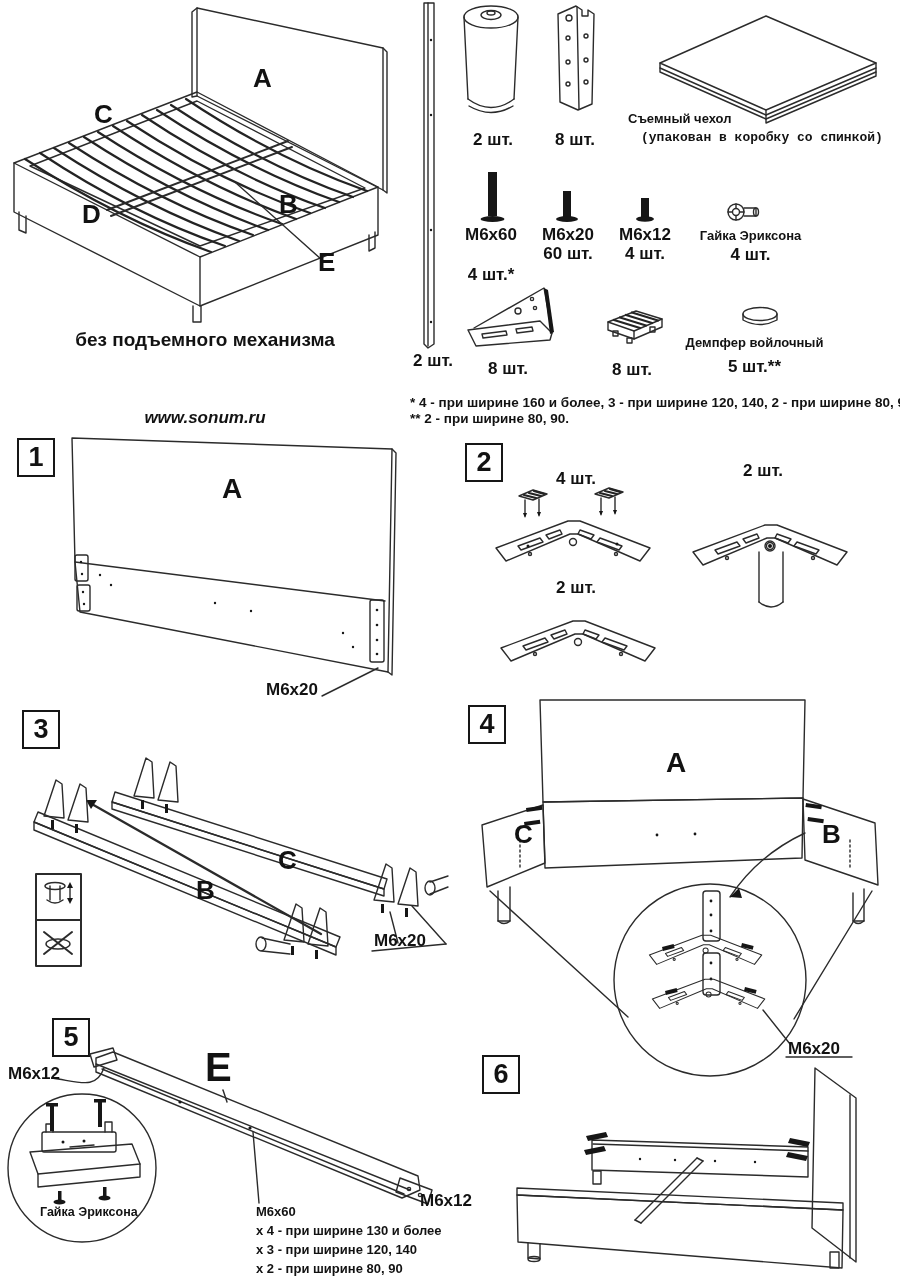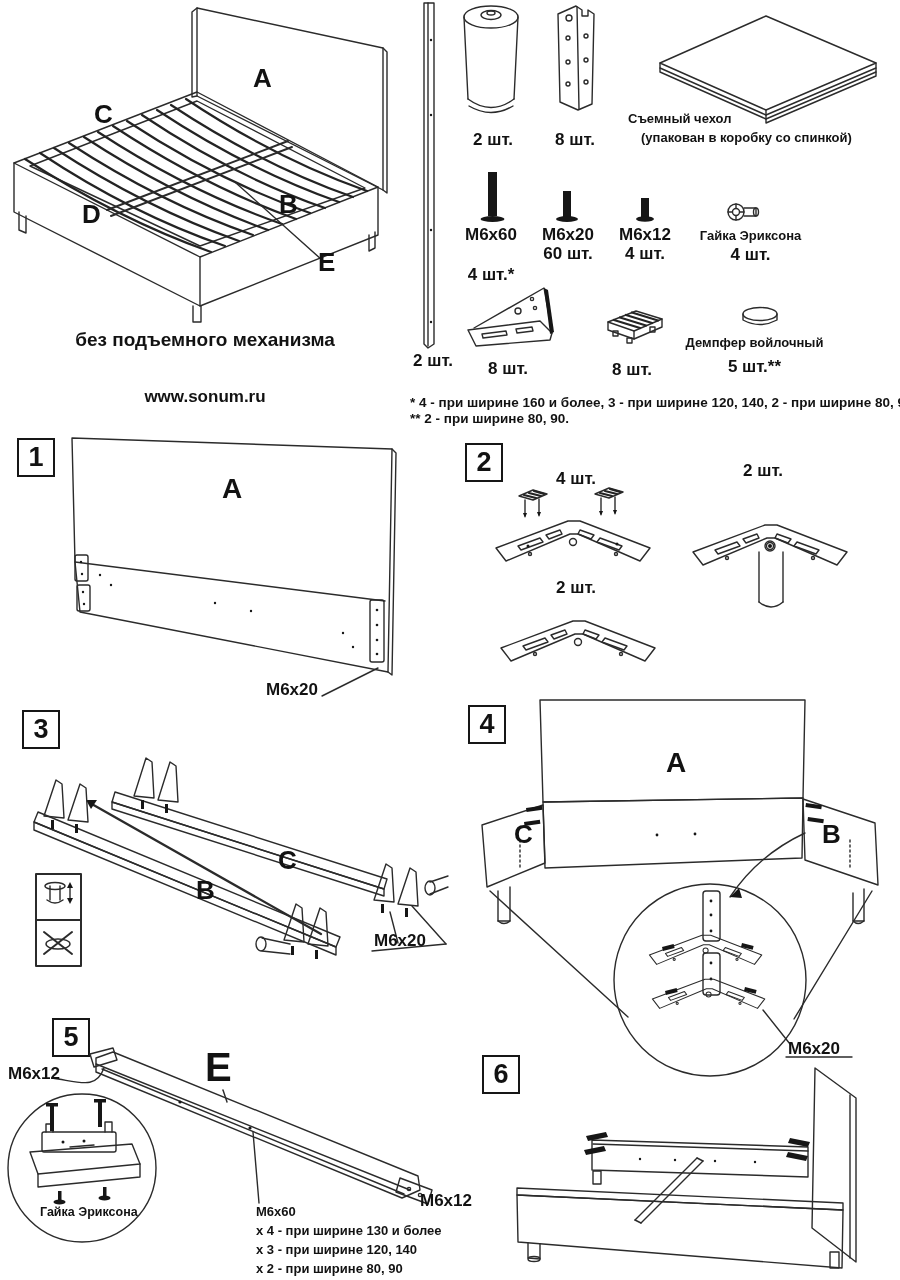--- a/index.html
+++ b/index.html
@@ -62,21 +62,21 @@
 
     <path class="ln" d="M236,183 L322,260"></path>
   </svg>
   <div class="lbl s26" style="left:253;left:253px;top:64px;">A</div>
   <div class="lbl s26" style="left:94px;top:100px;">C</div>
   <div class="lbl s26" style="left:82px;top:200px;">D</div>
   <div class="lbl s26" style="left:279px;top:190px;">B</div>
   <div class="lbl s26" style="left:318px;top:248px;">E</div>
 
   <div class="lbl s19 ctr" style="left:30px;top:330px;width:350px;">без подъемного механизма</div>
-  <div class="lbl s17 ctr" style="left:30px;top:388px;width:350px;">www.sonum.ru</div>
+  <div class="lbl s17 ctr" style="left:30px;top:409px;width:350px;font-style:italic;">www.sonum.ru</div>
 
   <svg style="left:418px;top:0" width="24" height="352" viewBox="0 0 24 352">
     <path class="ln" d="M6,3 L16,3 L16,344 L10,348 L6,344 Z"></path>
     <path class="ln" d="M10,3 L10,346"></path>
     <circle class="blk" cx="13" cy="40" r="1.2"></circle>
     <circle class="blk" cx="13" cy="115" r="1.2"></circle>
     <circle class="blk" cx="13" cy="230" r="1.2"></circle>
     <circle class="blk" cx="13" cy="322" r="1.2"></circle>
   </svg>
   <div class="lbl s17 ctr" style="left:404px;top:352px;width:58px;">2 шт.</div>
@@ -107,21 +107,21 @@
 
   <svg style="left:648px;top:6px" width="244" height="122" viewBox="0 0 244 122">
     <path class="ln" d="M12,57 L118,10 L228,57 L118,104 Z"></path>
     <path class="ln" d="M228,57 L228,70 L118,117 L118,104"></path>
     <path class="ln" d="M228,62 L118,109"></path>
     <path class="ln" d="M228,66 L118,113"></path>
     <path class="ln" d="M12,57 L12,66 L118,113"></path>
     <path class="ln" d="M12,62 L118,109"></path>
   </svg>
   <div class="lbl s15" style="left:628px;top:112px;">Съемный чехол</div>
-  <div class="lbl s15" style="left:641px;top:131px;">(упакован в коробку со спинкой)</div>
+  <div class="lbl s15" style="left:641px;top:131px;font-family:Liberation Mono, monospace;">(упакован в коробку со спинкой)</div>
 
   <svg style="left:455px;top:166px" width="360" height="62" viewBox="0 0 360 62">
     <rect class="blk" x="33" y="6" width="9" height="44"></rect>
     <ellipse class="blk" cx="37.5" cy="53" rx="12" ry="3"></ellipse>
     <rect class="blk" x="108" y="25" width="8" height="26"></rect>
     <ellipse class="blk" cx="112" cy="53" rx="11" ry="3"></ellipse>
     <rect class="blk" x="186" y="32" width="8" height="19"></rect>
     <ellipse class="blk" cx="190" cy="53" rx="9" ry="2.8"></ellipse>
     <circle class="ln" cx="281" cy="46" r="8"></circle>
     <circle class="ln" cx="281" cy="46" r="3.5"></circle>

